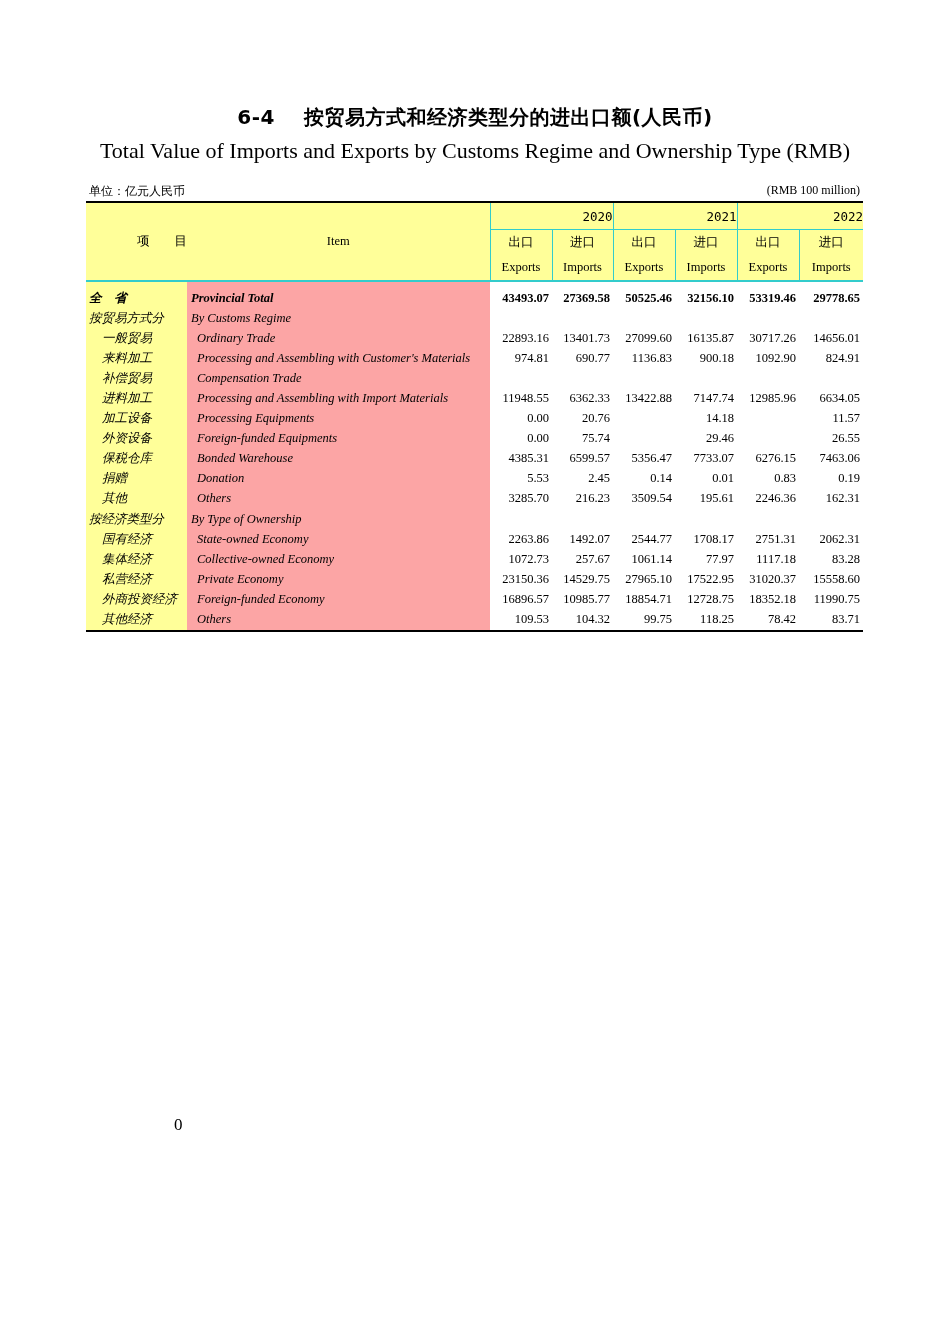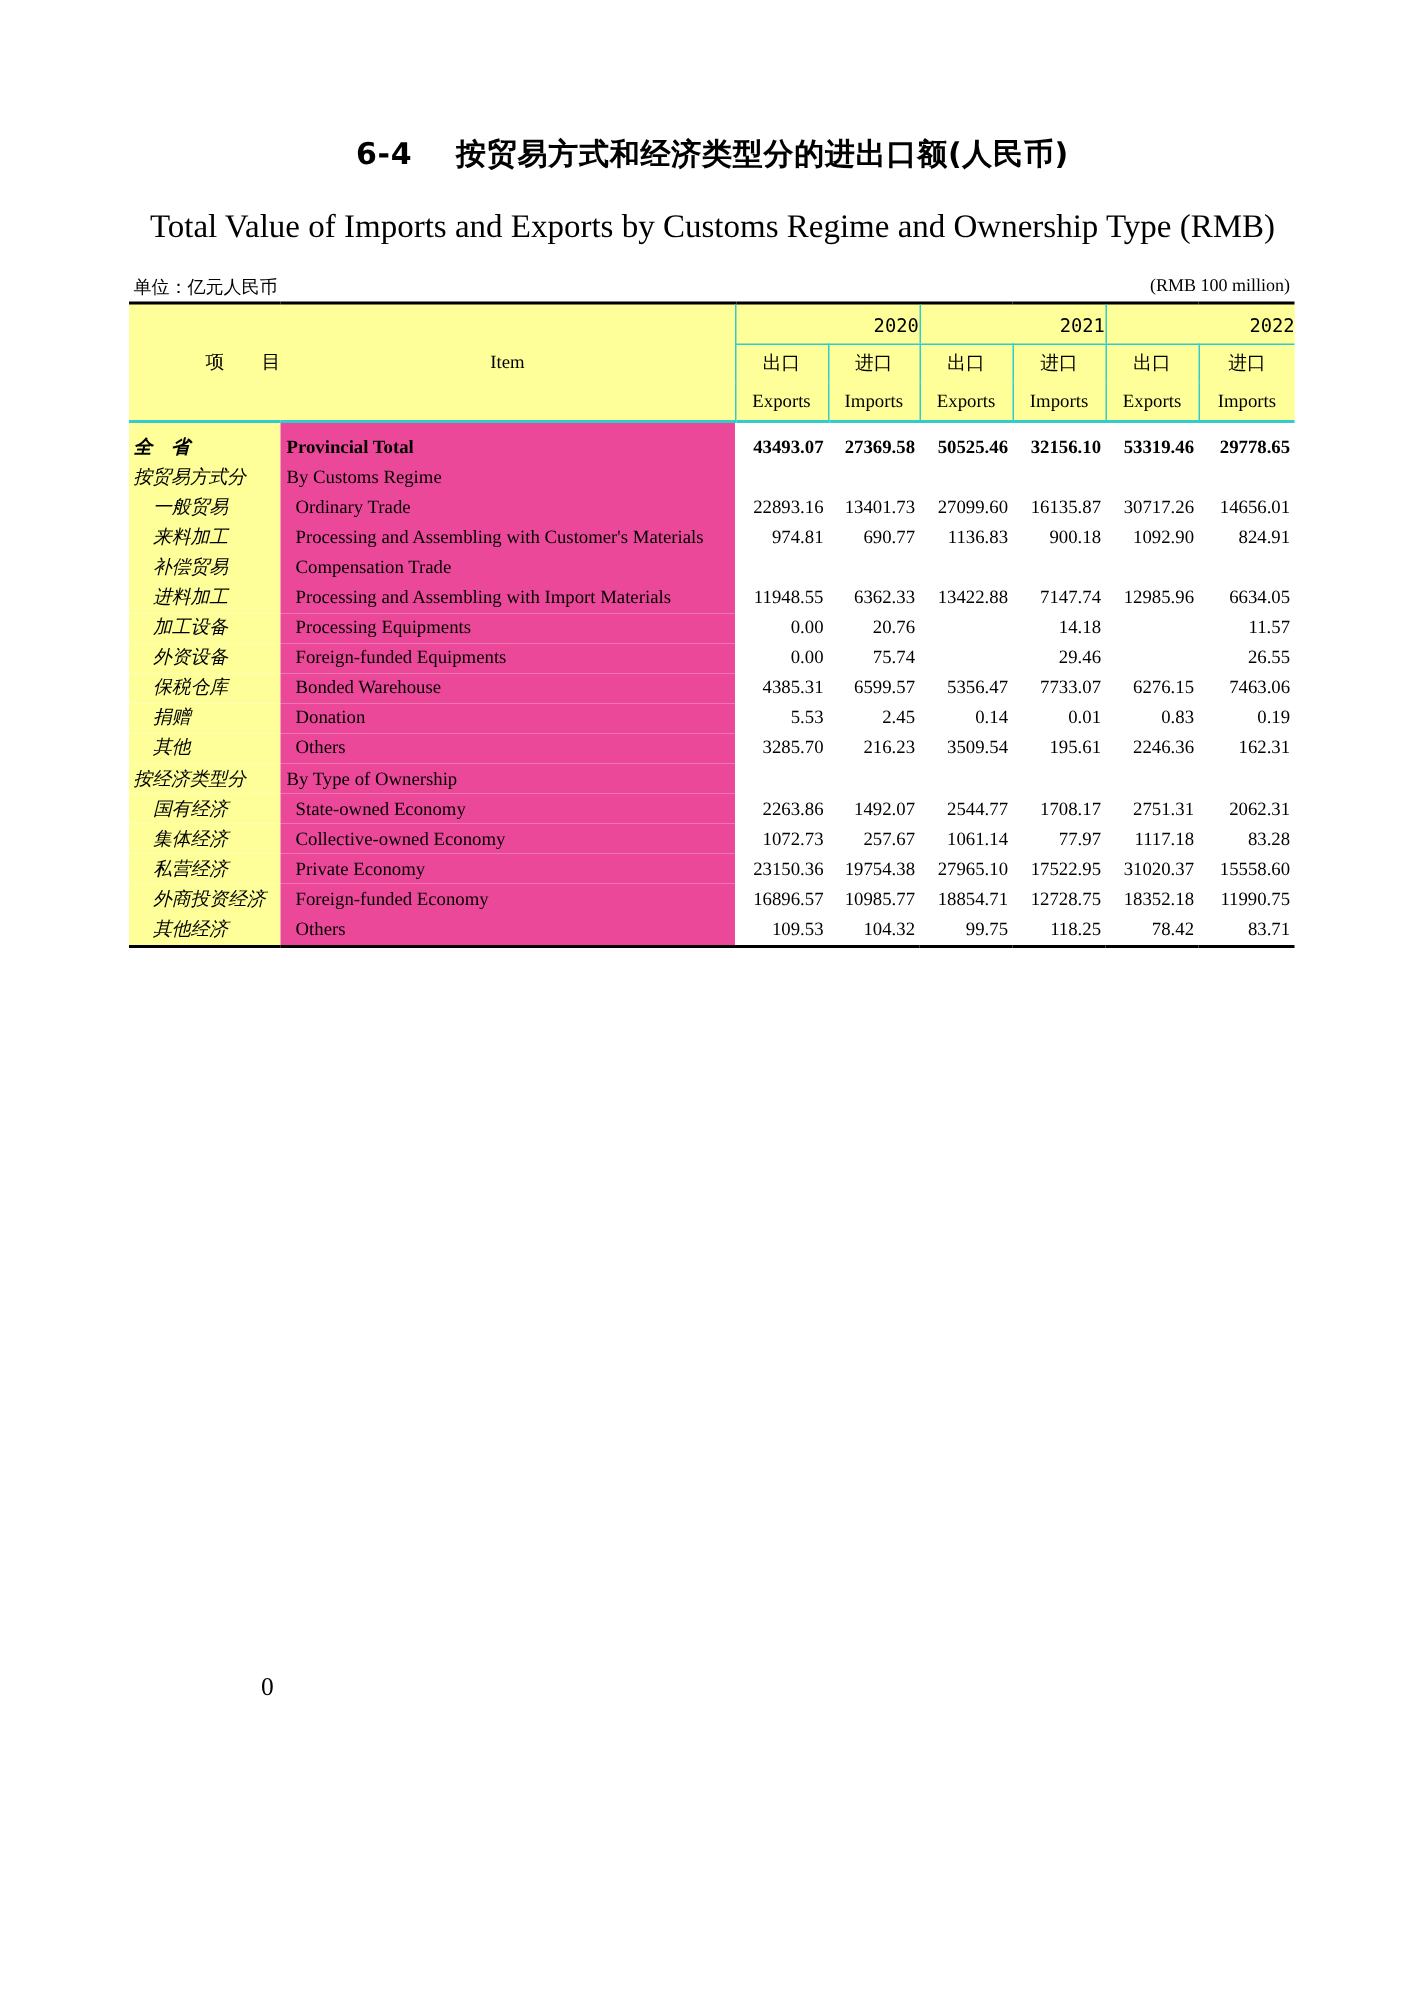--- a/index.html
+++ b/index.html
@@ -1,35 +1,35 @@
 <!DOCTYPE html>
 <html><head>
 <meta charset="utf-8">
 <style>
   html, body { margin:0; padding:0; background:#ffffff; }
   body { width:950px; height:1344px; position:relative; font-family:"Liberation Serif", serif; color:#000; }
-  .title-cn { position:absolute; top:89px; left:0; width:950px; text-align:center; font-family:"DejaVu Sans", sans-serif; font-weight:bold; font-size:20px; letter-spacing:0.5px; }
+  .title-cn { position:absolute; top:104px; left:0; width:950px; text-align:center; font-family:"DejaVu Sans", sans-serif; font-weight:bold; font-size:20px; letter-spacing:0.5px; }
   .title-cn .num { margin-right:26px; }
   .title-en { position:absolute; top:138px; left:0; width:950px; text-align:center; font-size:22px; }
   .unit-left { position:absolute; top:183px; left:89px; font-size:12px; }
   .unit-right { position:absolute; top:183px; right:90px; font-size:12px; }
   table.data { position:absolute; top:201px; left:86px; width:777px; border-collapse:collapse; font-size:12.5px; table-layout:fixed; }
   table.data td, table.data th { padding:0; font-weight:normal; }
   .hdr { background:#ffff99; }
   .topline { border-top:2px solid #000; }
   .year { font-family:"DejaVu Sans Mono", monospace; font-size:12.5px; text-align:right; height:26px; border-left:1px solid #33cccc; border-bottom:1px solid #33cccc; }
   .sub { text-align:center; border-left:1px solid #33cccc; height:25px; vertical-align:middle; }
   .subcn { font-size:12.5px; }
   .suben { border-bottom:2px solid #33cccc; }
   .item-cn-h { text-align:right; padding-left:25px !important; border-bottom:2px solid #33cccc; }
   .item-en-h { text-align:center; border-bottom:2px solid #33cccc; }
   .spacer td { height:6px; }
   .cn { background:#ffff99; padding-left:3px !important; white-space:nowrap; height:20.1px;font-style:italic; }
   .cn.ind { padding-left:16px !important; }
-  .en { background:#ec4899; padding-left:4px !important; white-space:nowrap; }
+  .en { background:#fca5a5; padding-left:4px !important; white-space:nowrap;font-style:italic; }
   .en.ind { padding-left:10px !important;margin-top:21px; }
   .num { text-align:right; padding-right:3px !important; white-space:nowrap; }
   .bold { font-weight:bold !important; }
   .lastrow td { border-bottom:2px solid #000; }
   .footer-zero { position:absolute; top:1115px; left:174px; font-size:17px; }
 </style>
 </head>
 <body>
 
 <div class="title-cn"><span class="num">6-4</span><span>按贸易方式和经济类型分的进出口额(人民币)</span></div>
@@ -221,21 +221,21 @@
         <td class="num">257.67</td>
         <td class="num">1061.14</td>
         <td class="num">77.97</td>
         <td class="num">1117.18</td>
         <td class="num">83.28</td>
       </tr>
       <tr>
         <td class="cn ind">私营经济</td>
         <td class="en ind">Private Economy</td>
         <td class="num">23150.36</td>
-        <td class="num">19754.38</td>
+        <td class="num">14529.75</td>
         <td class="num">27965.10</td>
         <td class="num">17522.95</td>
         <td class="num">31020.37</td>
         <td class="num">15558.60</td>
       </tr>
       <tr>
         <td class="cn ind">外商投资经济</td>
         <td class="en ind">Foreign-funded Economy</td>
         <td class="num">16896.57</td>
         <td class="num">10985.77</td>

